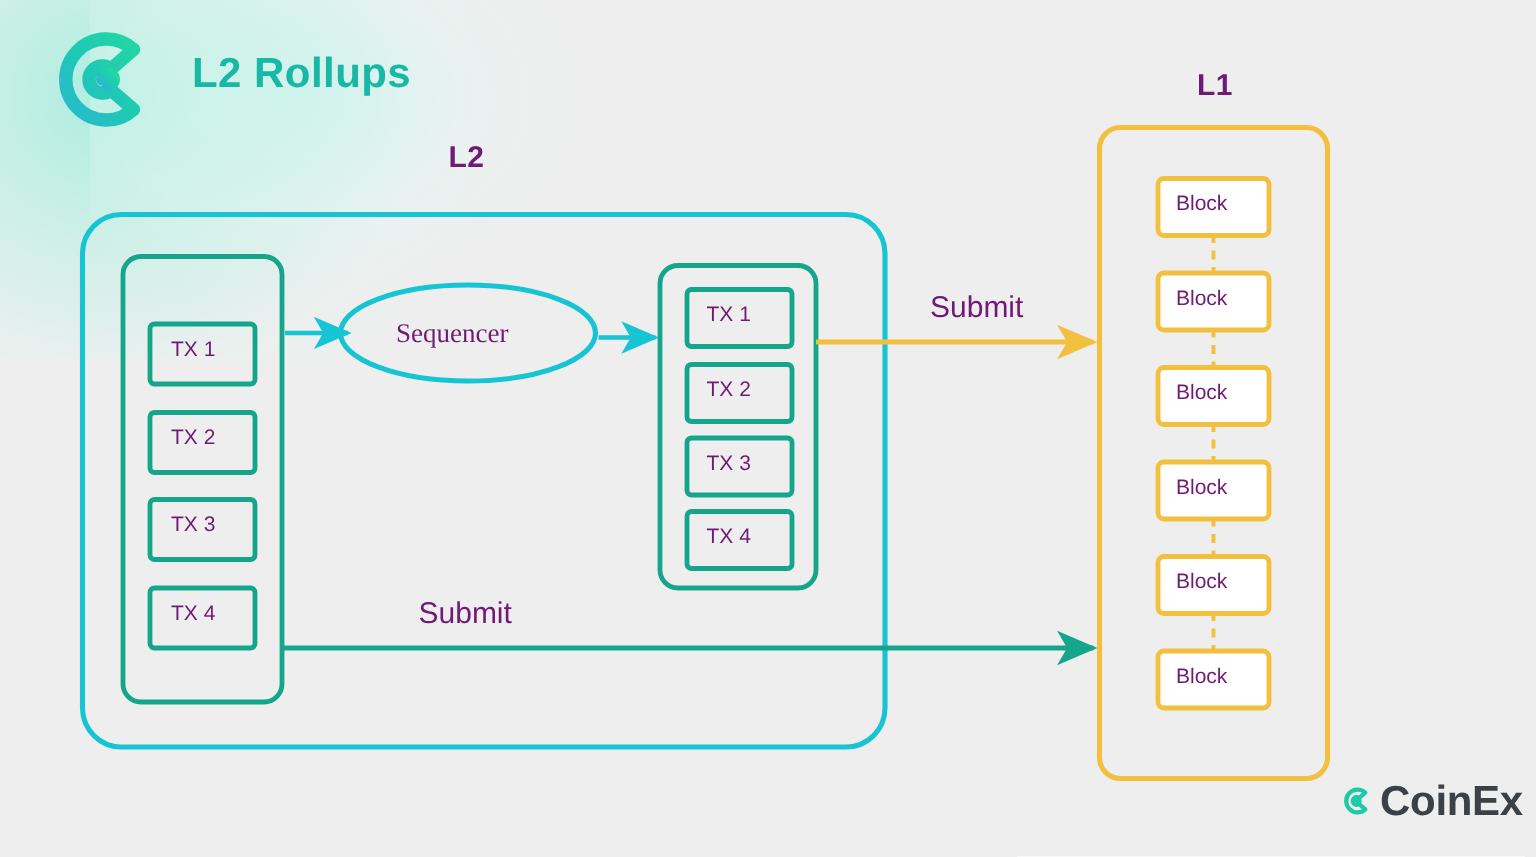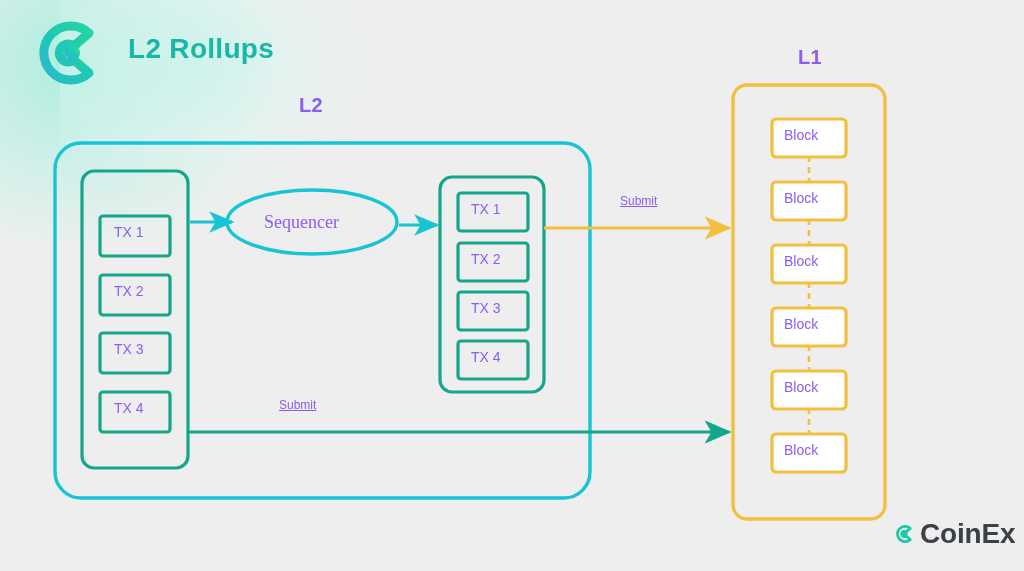--- a/index.html
+++ b/index.html
@@ -29,36 +29,35 @@
     width: 320px; height: 250px;
     background: radial-gradient(ellipse at 40% 50%, rgba(206,244,236,0.85) 0%, rgba(226,246,242,0.4) 45%, rgba(238,238,238,0) 75%);
     pointer-events: none;
   }
   #svgmain {
     position: absolute;
     left: 0; top: 0;
   }
   .lbl {
     position: absolute;
-    color: #8b5cf6;
+    color: #701a75;
     white-space: nowrap;
   }
   .hdr-label {
     font-size: 20px;
     font-weight: bold;
     letter-spacing: .2px;
   }
   .box-label {
     font-size: 14px;
     font-weight: normal;
   }
   .edge-label {
-    font-size: 12px;
+    font-size: 20px;
     font-weight: normal;
-    text-decoration: underline;
   }
   .seq-label {
     font-size: 18px;
   }
   #brand-title {
     position: absolute;
     left: 112px; top: 33px;
     font-size: 28px;
     font-weight: bold;
     color: #17b8a6;

